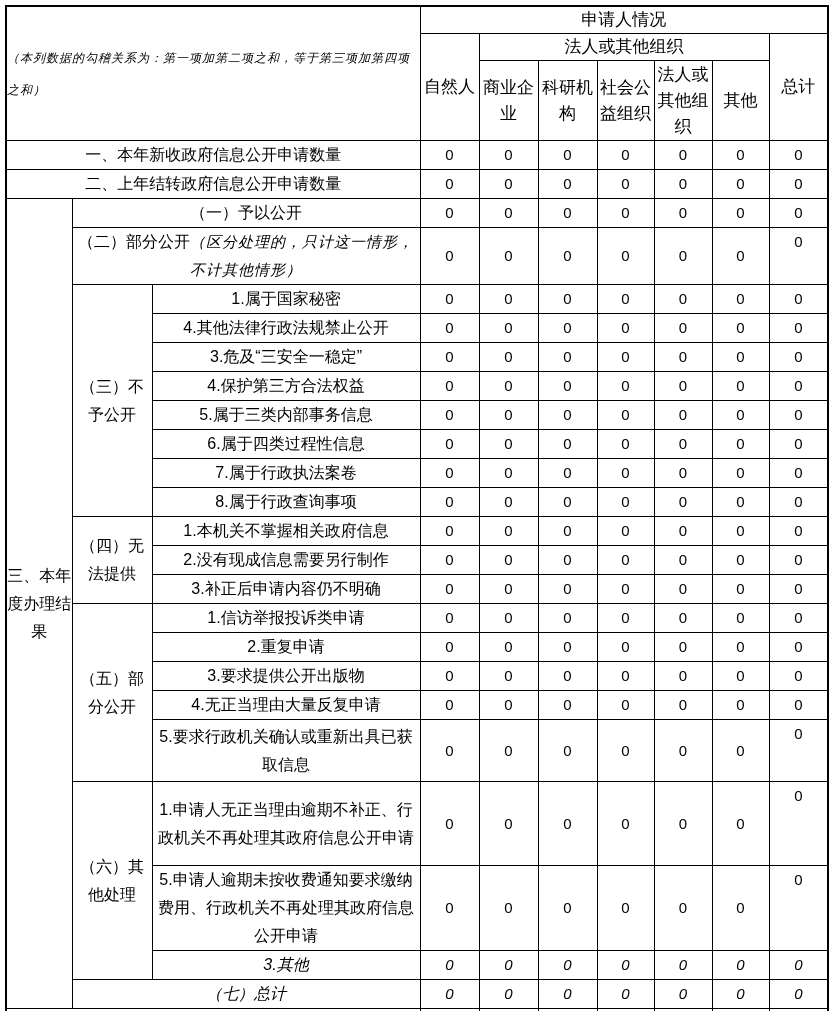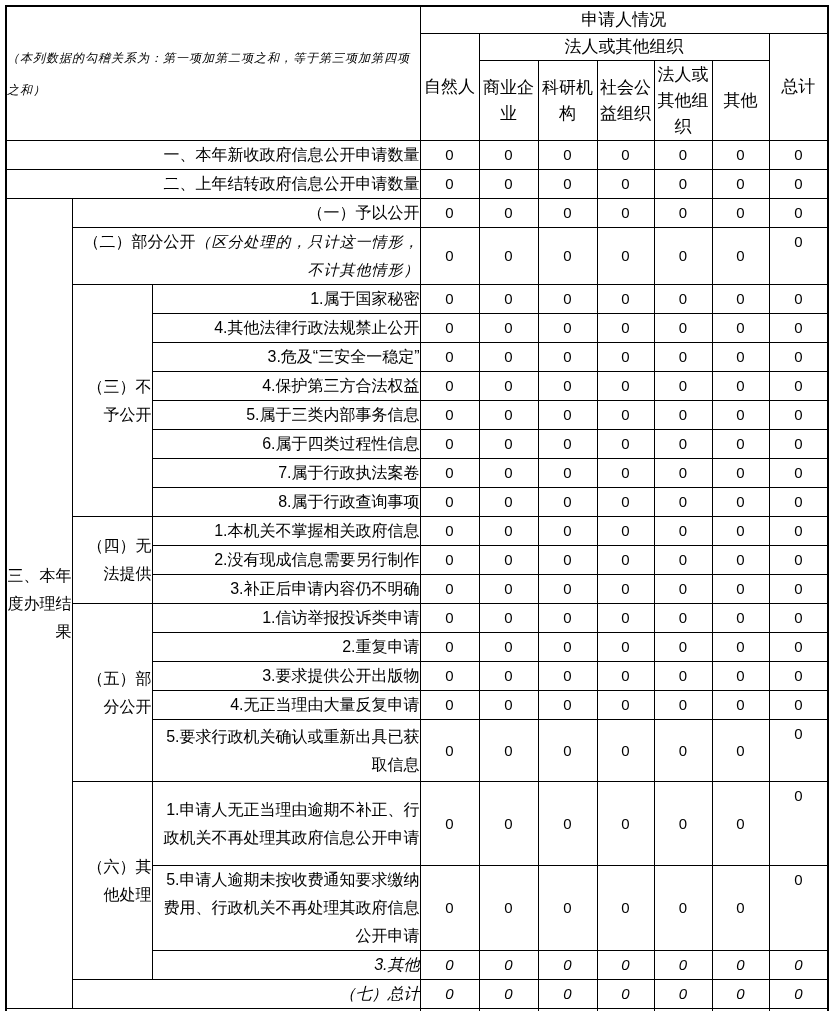--- a/index.html
+++ b/index.html
@@ -22,21 +22,21 @@
   th { font-weight: normal; }
 
   .hdr {
     text-align: center;
     font-size: 17px;
     line-height: 26px;
     padding: 1px 4px;
     word-break: break-all;
   }
   .label {
-    text-align: right;
+    text-align: center;
     font-size: 16px;
     line-height: 28px;
     padding: 1px 4px;
     word-break: break-all;
   }
   .lvl1 { padding-left: 5px; }
   .lvl2 { padding-left: 5px; }
   .num {
     text-align: center;
     font-size: 15px;

